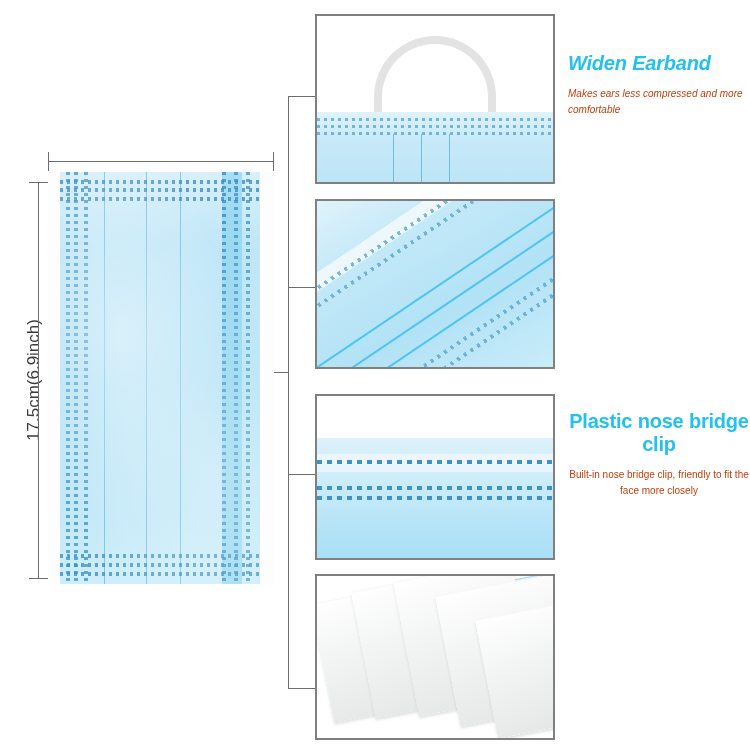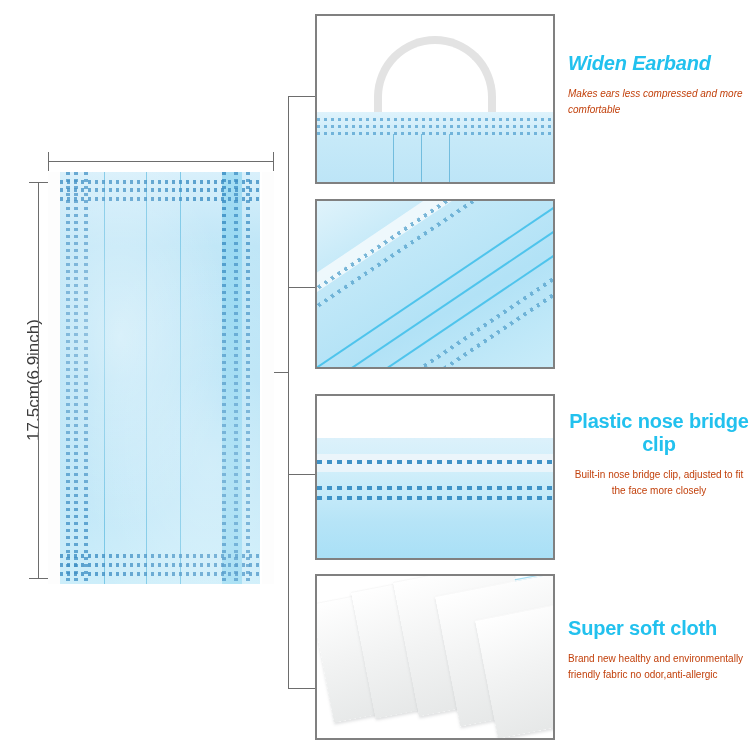--- a/index.html
+++ b/index.html
@@ -255,21 +255,17 @@
   <div class="feat" style="top:52px;font-style:italic;">
     <h3>Widen Earband</h3>
     <p>Makes ears less compressed and more comfortable</p>
   </div>
 
   <div class="feat" style="top:240px;">
   </div>
 
   <div class="feat" style="top:410px;text-align:center;">
     <h3 class="wrap">Plastic nose bridge clip</h3>
-    <p>Built-in nose bridge clip, adjusted to fit the face more closely</p>
-  </div>
-
-  <div class="feat" style="top:617px;">
-    <h3>Super soft cloth</h3>
-    <p>Brand new healthy and environmentally friendly fabric no odor,anti-allergic</p>
-  </div>
+    <p>Built-in nose bridge clip, friendly to fit the face more closely</p>
+  </div>
+
 
 </div>
 
 </body></html>

